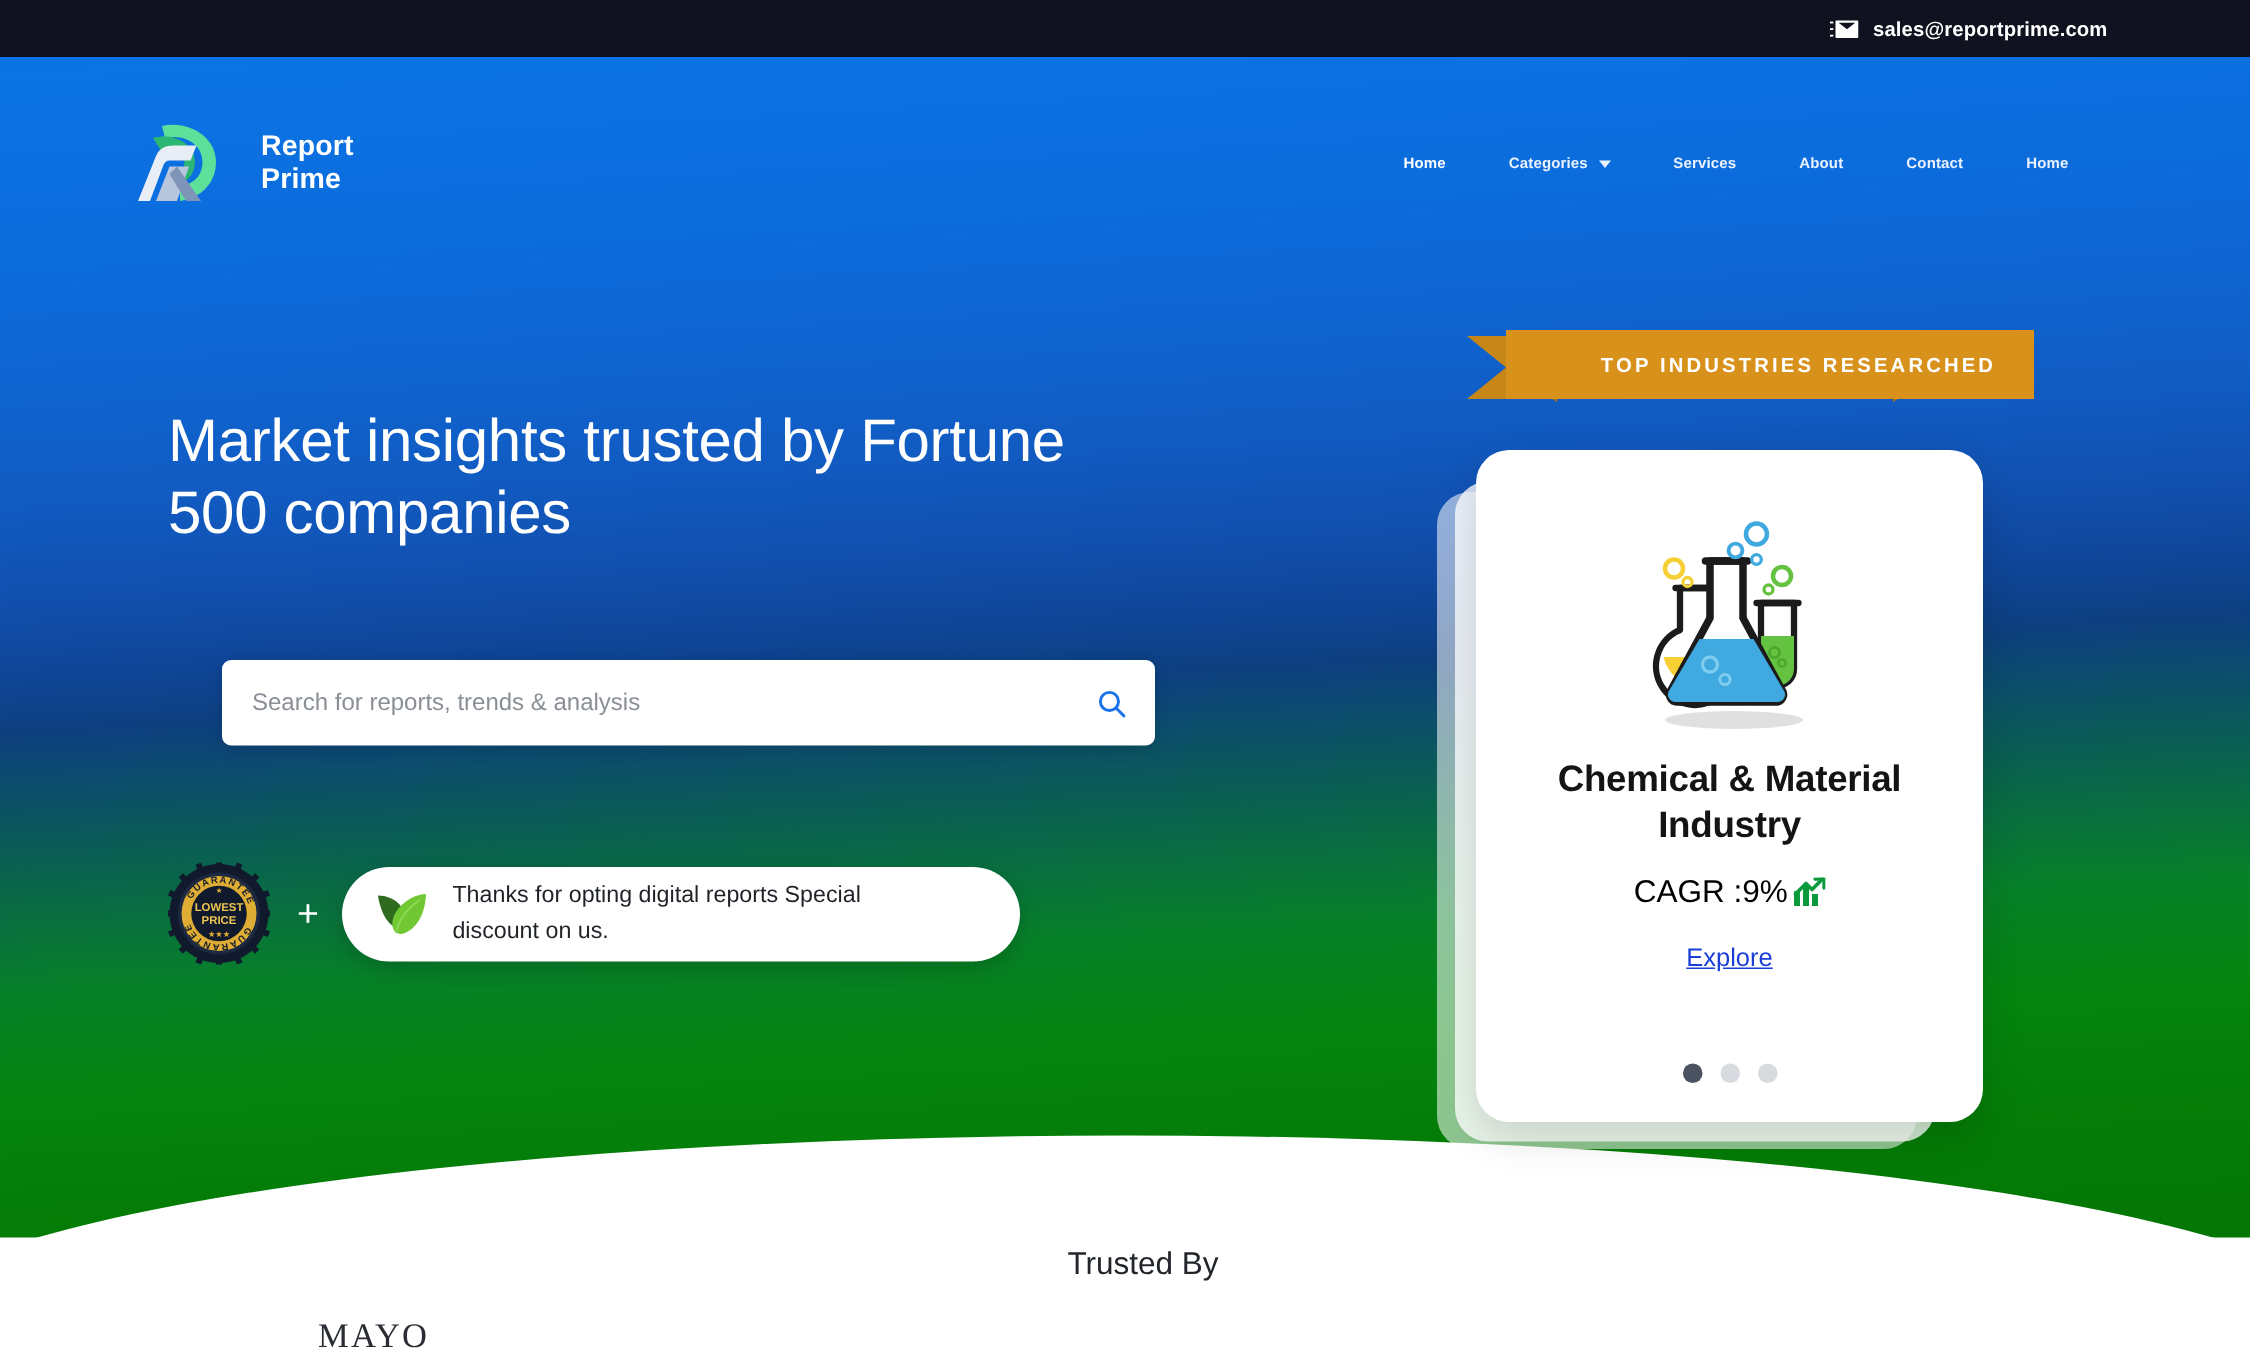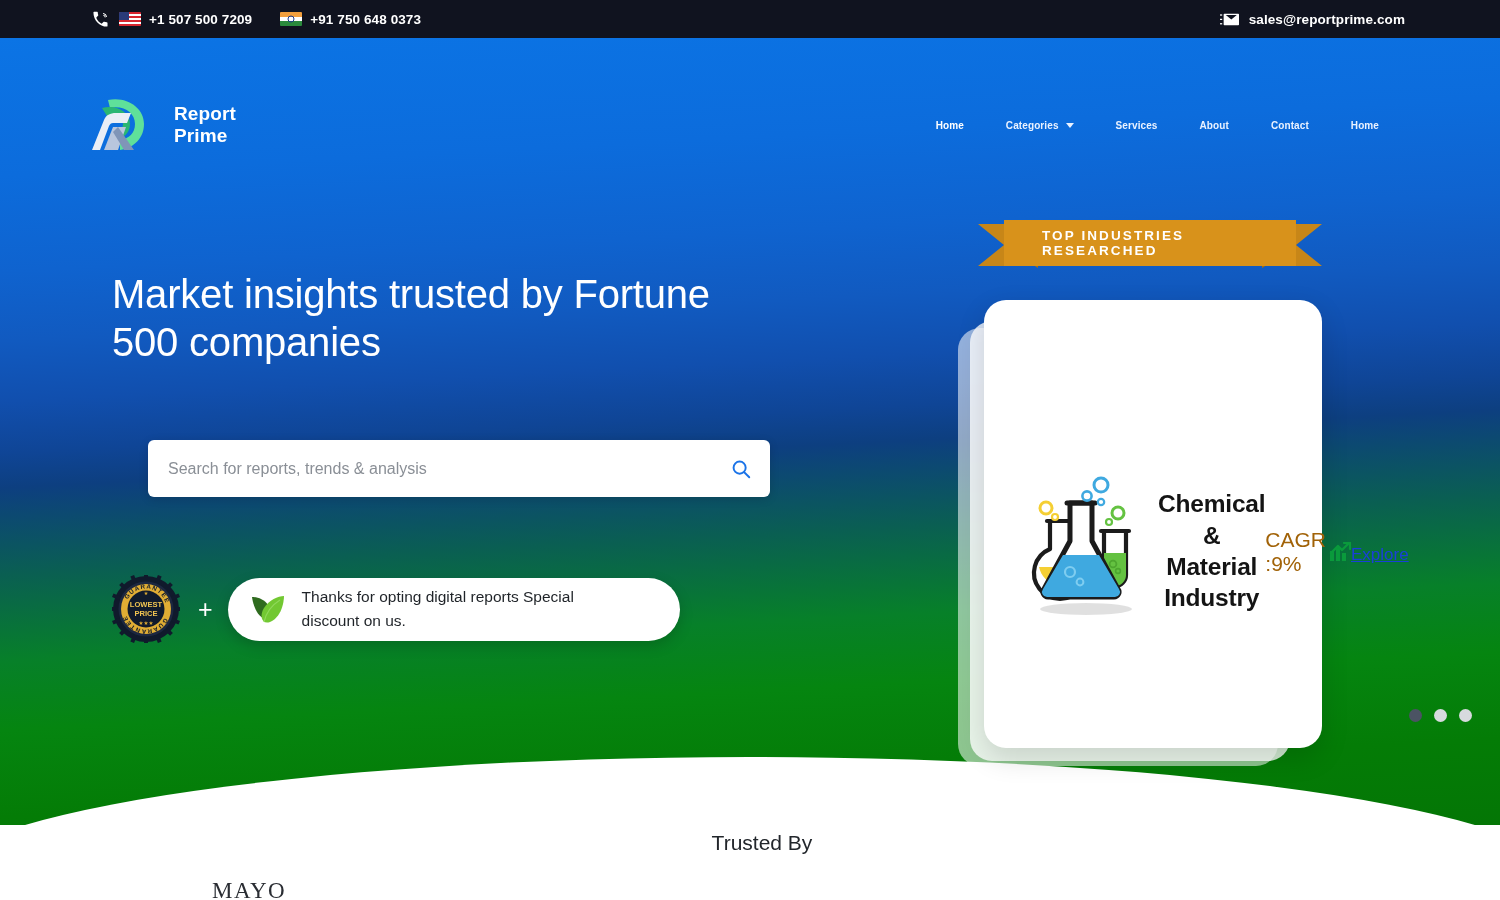--- a/index.html
+++ b/index.html
@@ -39,21 +39,21 @@
       #0f4596 48%, #0d3f80 52%, #0a5f52 62%, #078029 72%, #058510 80%, #047c06 90%, #047605 100%);
     overflow:visible;
   }
   #hero::after{
     content:""; position:absolute; left:-5%; bottom:-62px; width:110%; height:130px;
     background:#ffffff; border-radius:50% 50% 0 0 / 100% 100% 0 0;
   }
 
   
   #navbar{
-    position:absolute; top:16px; left:0; width:1500px; height:142px;
+    position:absolute; top:0; left:0; width:1500px; height:142px;
     display:flex; align-items:center; padding:0 100px 0 82px; z-index:20;
   }
   .brand{ display:flex; align-items:center; gap:14px; text-decoration:none; }
   .logo-mark{ width:78px; height:62px; flex:0 0 auto; }
   .brand-name{ color:#ffffff; font-size:19px; font-weight:700; line-height:1.17; letter-spacing:.1px; }
 
   #mainnav{ margin-left:auto; display:flex; align-items:center; gap:0; }
   .nav-link{
     color:#eaf2ff; font-size:10px; font-weight:600; letter-spacing:.1px;
     text-decoration:none; padding:8px 21px; display:flex; align-items:center; gap:7px; white-space:nowrap;
@@ -93,73 +93,57 @@
 
   
   #ribbon{ position:absolute; left:978px; top:186px; width:344px; height:42px; z-index:16; }
   .rib-tail{ position:absolute; top:0; width:58px; height:42px; background:#c78618; }
   .rib-tail.l{ left:0; clip-path:polygon(0 0,100% 0,100% 100%,0 100%,26px 50%); }
   .rib-tail.r{ right:0; clip-path:polygon(0 0,100% 0,calc(100% - 26px) 50%,100% 100%,0 100%); }
   .rib-fold{ position:absolute; top:34px; width:16px; height:10px; background:#a86f10; }
   .rib-fold.l{ left:44px; clip-path:polygon(0 0,100% 0,100% 100%); }
   .rib-fold.r{ right:44px; clip-path:polygon(0 0,100% 0,0 100%); }
   #ribbon-panel{
-    position:absolute; left:26px; top:-4px; width:292px; height:46px; background:#d8921b;
+    position:absolute; left:26px; top:-4px; width:352px; height:46px; background:#d8921b;
     display:flex; align-items:center; justify-content:center;padding-left:38px;
   }
   #ribbon-text{ color:#ffffff; font-size:13.5px; font-weight:700; letter-spacing:2.1px; }
 
   
   #card-stack{ position:absolute; left:958px; top:262px; width:364px; height:452px; z-index:15; }
   .card-ghost{ position:absolute; background:#ffffff; border-radius:22px; }
   #ghost2{ left:0; top:28px; width:320px; height:438px; opacity:.55; }
   #ghost1{ left:12px; top:21px; width:320px; height:440px; opacity:.8; }
   #card{
     position:absolute; left:26px; top:0; width:338px; height:448px;
     background:#ffffff; border-radius:22px; box-shadow:0 10px 28px rgba(0,0,0,.14);
-    display:flex; flex-direction:row; align-items:center; padding:40px 24px 0;
+    display:flex; flex-direction:column; align-items:center; padding:40px 24px 0;
   }
   #card-illus{ width:150px; height:150px; }
   #card-title{ margin-top:14px; font-size:24.5px; font-weight:700; color:#141414; text-align:center; line-height:1.28; letter-spacing:-.2px; }
-  #card-cagr{ margin-top:16px; font-size:21px; color:#a16207; display:flex; align-items:center; gap:3px;justify-content:center; }
+  #card-cagr{ margin-top:16px; font-size:21px; color:#000000; display:flex; align-items:center; gap:3px;justify-content:center; }
   .trend-ico{ width:22px; height:20px; }
   #card-explore{ margin-top:22px; font-size:17px; color:#1a3fd8; text-decoration:underline; cursor:pointer; }
   #dots{ margin-top:auto; margin-bottom:26px; display:flex; gap:12px; }
   .dot{ width:13px; height:13px; border-radius:50%; background:#d7dade; }
   .dot.on{ background:#4b5363; }
 
   
   #trusted-wrap{ position:absolute; left:12px; top:818px; width:1500px; z-index:25; display:flex; justify-content:center; }
   #trusted-tab{
     background:#ffffff; border-radius:14px 14px 0 0; padding:13px 34px 8px;
     font-size:21px; color:#22262b;
   }
   #logos{ position:absolute; left:0; top:878px; width:1500px; z-index:24; padding-left:212px; }
   #logo-mayo{ font-family:"Liberation Serif", serif; font-size:23px; letter-spacing:1.5px; color:#2a2d33; }
 </style>
 </head>
 <body>
 
 <div id="topbar">
-  <div class="tb-left">
-    <span class="tb-icon">
-      <svg viewBox="0 0 24 24" width="17" height="17" fill="currentColor">
-        <path d="M6.6 10.8c1.6 3.1 4 5.5 7.1 7.1l2.4-2.4c.3-.3.7-.4 1.1-.3 1.2.4 2.4.6 3.7.6.6 0 1 .4 1 1V21c0 .6-.4 1-1 1C10.9 22 2 13.1 2 2c0-.6.4-1 1-1h4.2c.6 0 1 .4 1 1 0 1.3.2 2.5.6 3.7.1.4 0 .8-.3 1.1l-2.4 2.4z"></path>
-        <path d="M15.5 3.2a.7.7 0 0 1 .8-.5 6.2 6.2 0 0 1 4.9 4.9.7.7 0 0 1-1.4.3 4.8 4.8 0 0 0-3.8-3.8.7.7 0 0 1-.5-.9zm.4 3a.7.7 0 0 1 .8-.5 3.3 3.3 0 0 1 2.5 2.5.7.7 0 1 1-1.3.3 1.9 1.9 0 0 0-1.5-1.5.7.7 0 0 1-.5-.8z"></path>
-      </svg>
-    </span>
-    <span class="tb-item tb-num">
-      <span class="flag flag-us"></span>
-      <span>+1 507 500 7209</span>
-    </span>
-    <span class="tb-item">
-      <span class="flag flag-in"></span>
-      <span>+91 750 648 0373</span>
-    </span>
-  </div>
   <div class="tb-right">
     <span class="tb-icon">
       <svg viewBox="0 0 26 20" width="19" height="15" fill="currentColor">
         <rect x="0" y="3" width="3" height="1.7"></rect>
         <rect x="0" y="9" width="3" height="1.7"></rect>
         <rect x="0" y="15" width="3" height="1.7"></rect>
         <path d="M6 2h19a1 1 0 0 1 1 1v14a1 1 0 0 1-1 1H6a1 1 0 0 1-1-1V3a1 1 0 0 1 1-1zm1.9 2L15.5 10 23 4H7.9z"></path>
       </svg>
     </span>
     <span class="tb-item">sales@reportprime.com</span>

